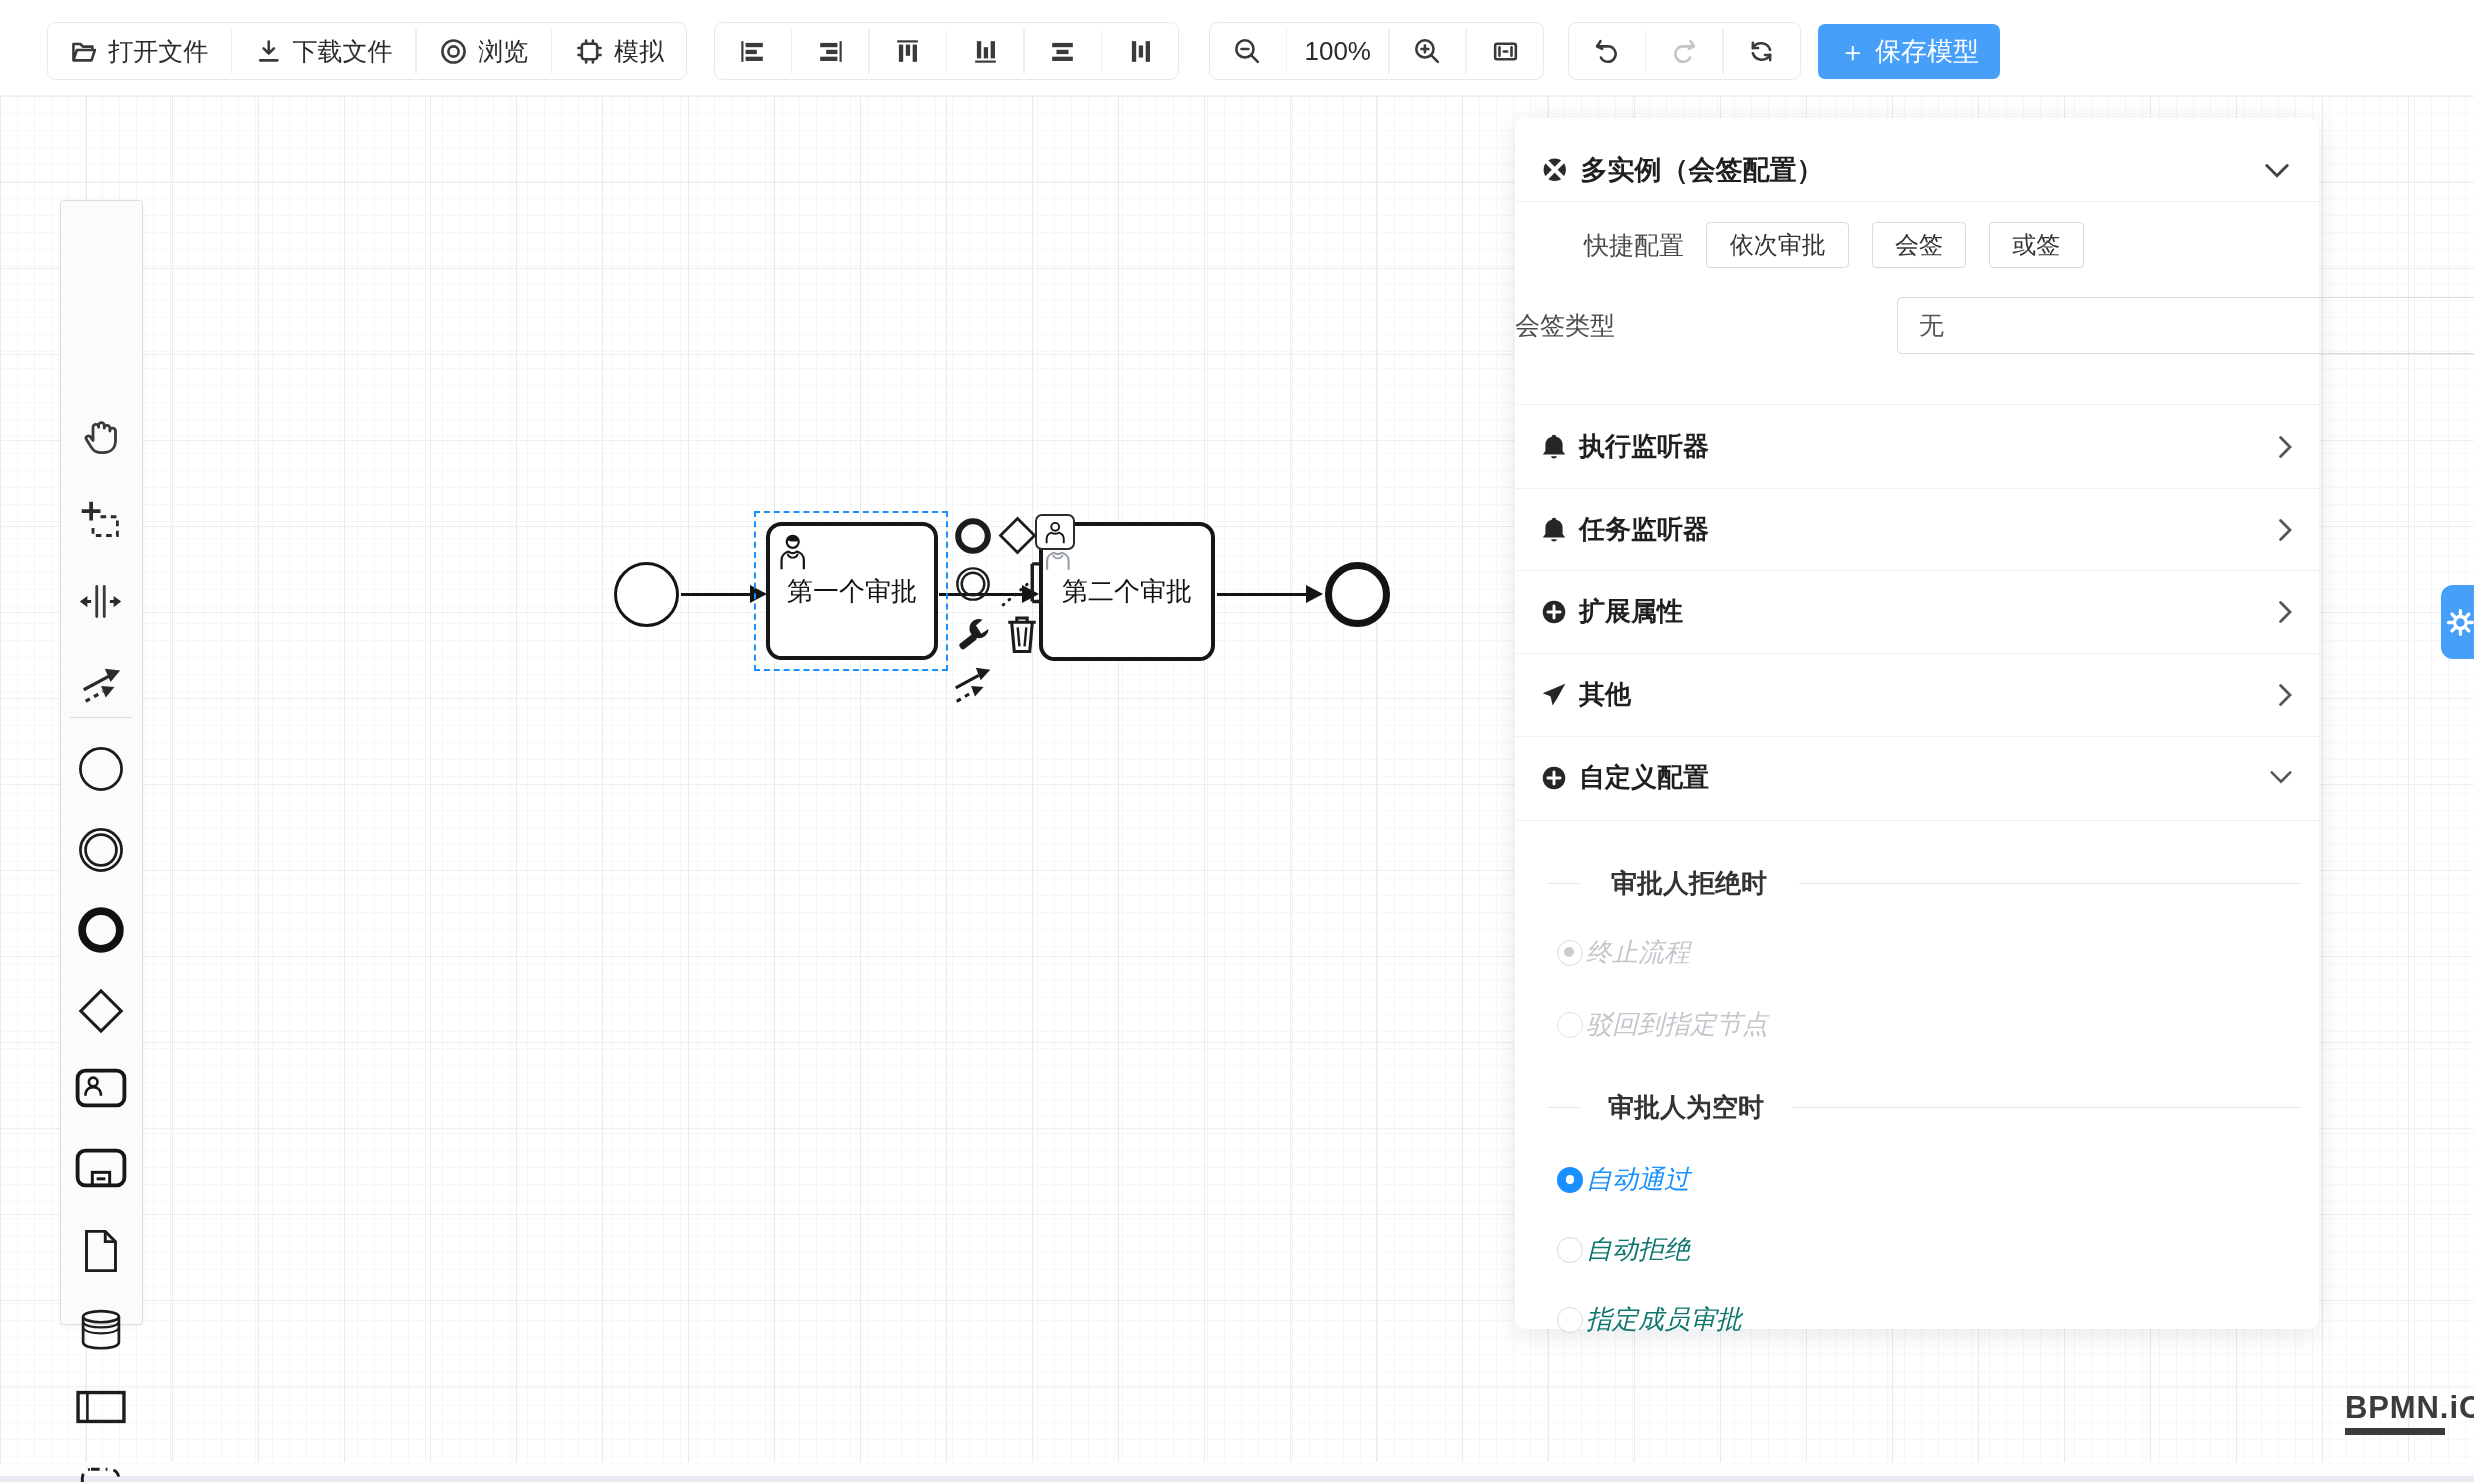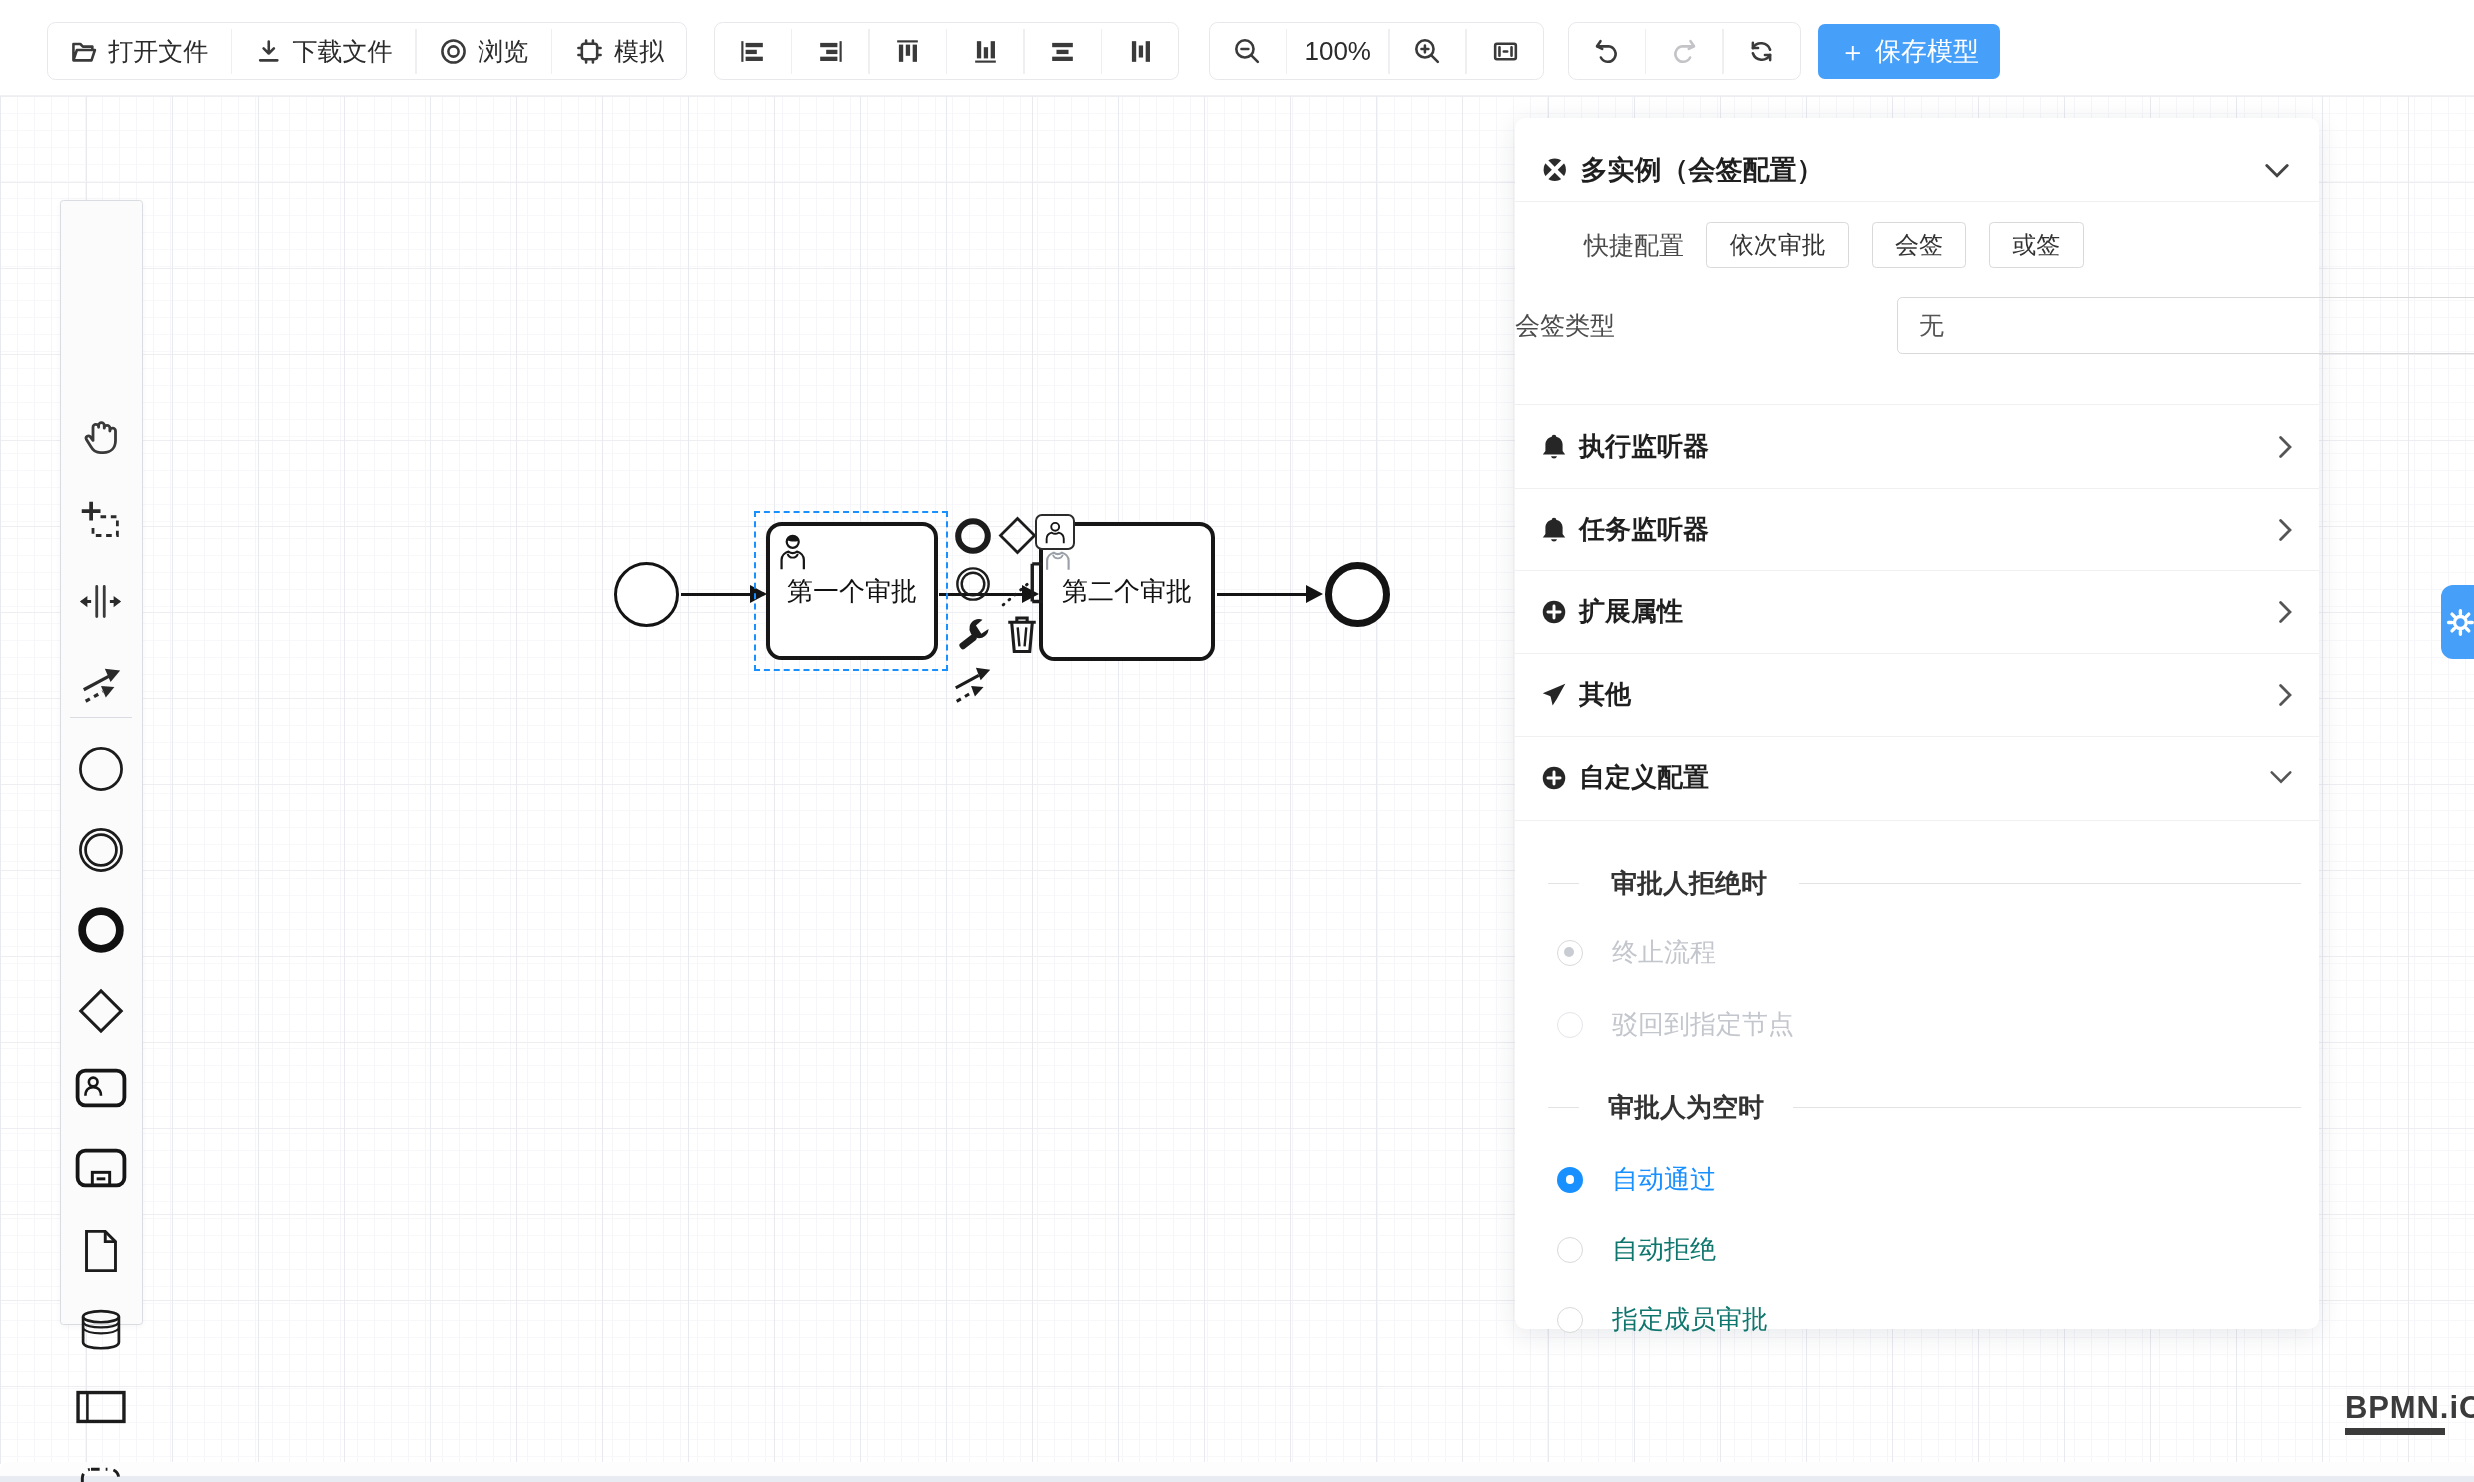--- a/index.html
+++ b/index.html
@@ -53,21 +53,21 @@
   .p-abs { position:absolute; }
   .p-header { left:26px; top:34px; display:flex; align-items:center; gap:12px; font-size:27px; font-weight:bold; color:#1f1f1f; }
   .p-div { left:0; width:804px; height:0; border-top:1.7px solid #f0f0f1; }
   .p-label { font-size:25px; color:#4b4b4b; }
   .qbtn { height:46px; padding:0 22.4px; border:1.7px solid #d9d9d9; border-radius:4.3px; background:#fff; font-size:24px; color:#333; display:flex; align-items:center; cursor:pointer; }
   .select { left:191px; width:585px; height:57px; border:1.7px solid #d9d9d9; border-radius:5.2px; display:flex; align-items:center; padding:0 20.6px; font-size:25px; color:#555; cursor:pointer; }
   .sec-row { left:0; width:804px; height:83px; display:flex; align-items:center; padding:0 26px; gap:12px; font-size:26px; font-weight:bold; color:#1f1f1f; cursor:pointer; }
   .sec-chev { position:absolute; right:26px; }
   .sub-title { display:flex; align-items:center; font-size:26px; font-weight:bold; color:#333; }
   .sub-line { height:0; border-top:1.7px solid #e3e3e6; }
-  .radio-row { display:flex; align-items:center; gap:29px; font-size:26px; cursor:pointer; }
+  .radio-row { display:flex; align-items:center; gap:3px; font-size:26px; cursor:pointer;font-style:italic; }
   .rdot { width:26px; height:26px; border-radius:50%; background:#fff; position:relative; flex:0 0 auto; }
   .rdot.off { border:1.7px solid #d9d9d9; }
   .rdot.dis-on { border:1.7px solid #d9d9d9; }
   .rdot.dis-on::after { content:""; position:absolute; left:6px; top:6px; width:10.3px; height:10.3px; border-radius:50%; background:#c9ccd2; }
   .rdot.on { background:#1890ff; }
   .rdot.on::after { content:""; position:absolute; left:8.6px; top:8.6px; width:8.6px; height:8.6px; border-radius:50%; background:#fff; }
   .lbl-dis { color:#c3c6cc; }
   .lbl-blue { color:#1890ff; }
   .lbl-norm { color:#0f766e; }
 

